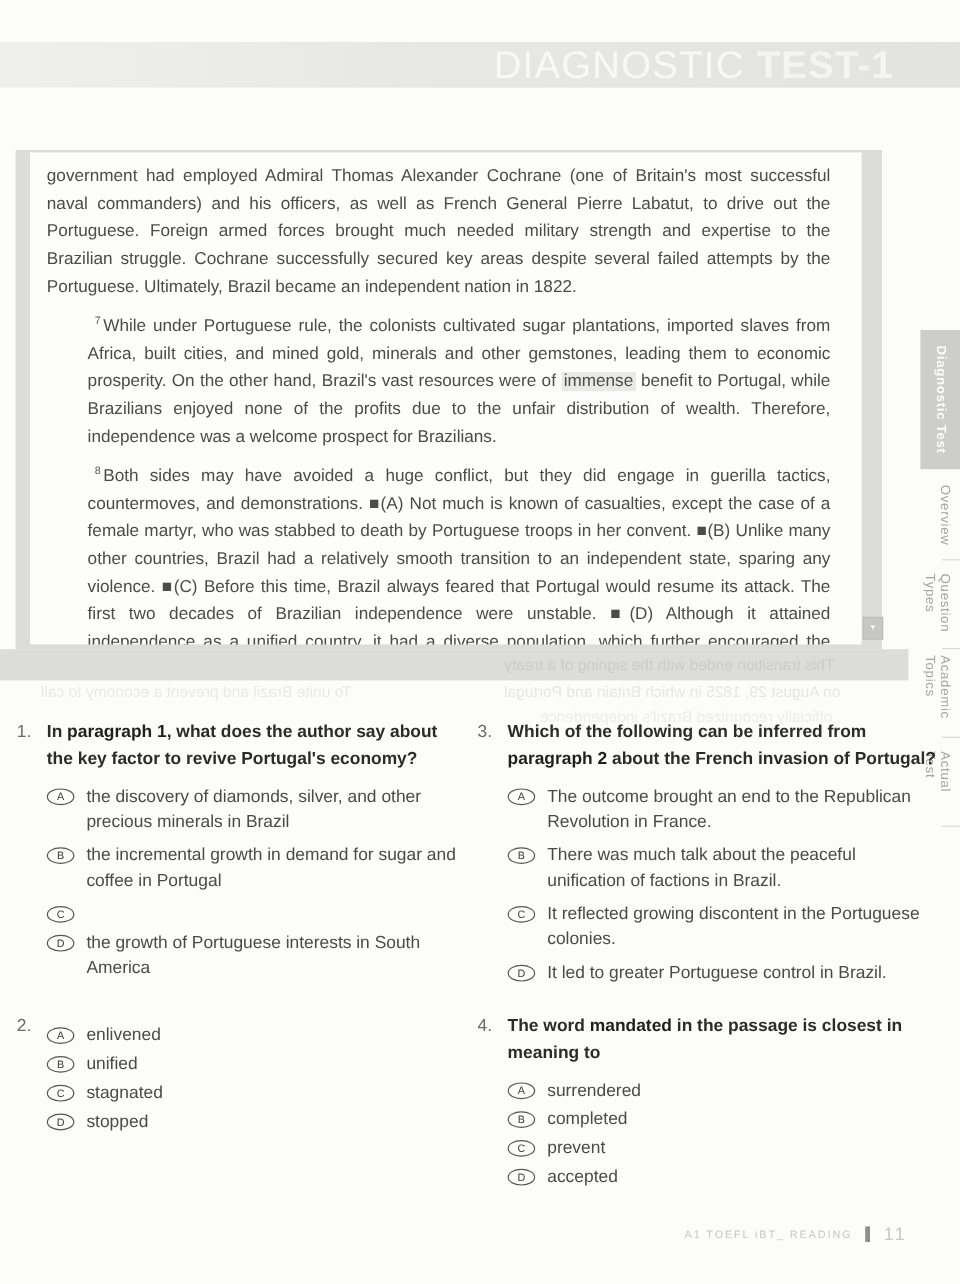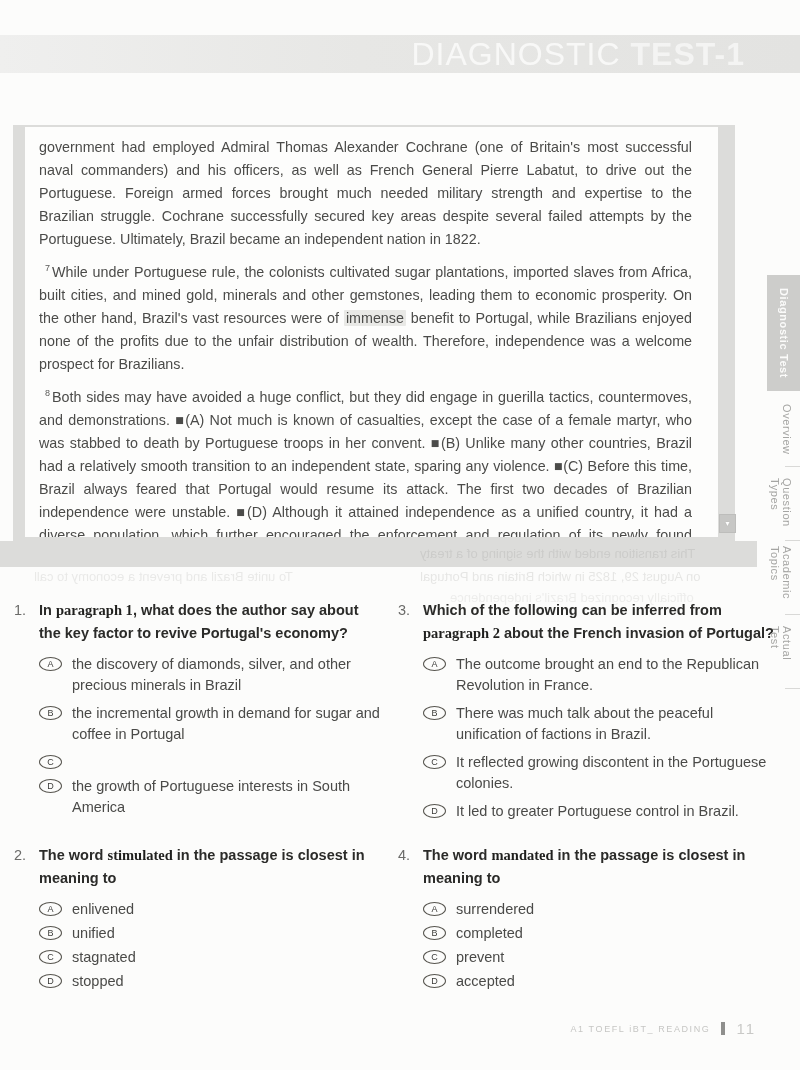--- a/index.html
+++ b/index.html
@@ -29,21 +29,21 @@
     position:absolute; left:13px; top:125px; width:722px; height:416px;
     background:#dcdcda;
   }
   .passage-inner {
     position:absolute; left:12px; top:2px; width:693px; height:410px;
     background:#fdfdfc; padding:9px 26px 0 14px; overflow:hidden;
   }
   .para {
     font-size:14.3px; line-height:23px; text-align:justify; color:#4b4b49;
   }
-  .para + .para { margin-top:10px; }
+  .para + .para { margin-top:10px;margin-left:34px; }
   .para.indent { text-indent:6px; }
   .para sup { font-size:9px; vertical-align:super; line-height:0; margin-right:2px; color:#5a5a58; }
   .hl { background:#e9e9e6; padding:0 2px; border-radius:1px; }
 
   .scroll-btn {
     position:absolute; left:719px; top:514px; width:17px; height:19px;
     background:#c7c7c5; border:1px solid #bdbdbb;
     display:flex; align-items:center; justify-content:center; cursor:pointer;
   }
   .scroll-btn .arrow { font-size:7px; color:#fdfdfc; text-shadow:0 0 1px #9a9a98; }
@@ -83,21 +83,21 @@
 
   
   .q { position:absolute; display:flex; gap:6px; }
   .q1 { left:14px;  top:599px; width:368px; }
   .q3 { left:398px; top:599px; width:382px; }
   .q2 { left:14px;  top:844px; width:362px; }
   .q4 { left:398px; top:844px; width:362px; }
   .qnum { flex:none; width:19px; font-size:14.5px; line-height:23px; color:#6b6b69; }
   .qbody { flex:1; }
   .stem { font-size:14.5px; line-height:23px; font-weight:700; color:#2b2b29; }
-  .stem .em { font-weight:700; color:#1f1f1d;font-family:Liberation Serif, serif; }
+  .stem .em { font-weight:700; color:#1f1f1d; }
   .opts { margin-top:9px; display:flex; flex-direction:column; gap:7px; }
   .opts.tight { gap:3px; }
   .opt { display:flex; gap:10px; font-size:14.5px; line-height:21px; color:#4a4a48; cursor:pointer; }
   .oval {
     flex:none; width:23px; height:14px; margin-top:3px;
     border:1.4px solid #57554f; border-radius:50%;
     display:flex; align-items:center; justify-content:center;
     font-size:9px; line-height:1; color:#3c3c3a;
   }
 
@@ -192,21 +192,20 @@
             <span class="oval">D</span>
             <span>It led to greater Portuguese control in Brazil.</span>
           </div>
       </div>
     </div>
   </div>
 
   <div class="q q2">
     <div class="qnum">2.</div>
     <div class="qbody">
-      <div class="stem"><span>The word </span><span class="em">stimulated</span><span> in the passage is closest in meaning to</span></div>
       <div class="opts tight">
         <div class="opt">
             <span class="oval">A</span>
             <span>enlivened</span>
           </div>
         <div class="opt">
             <span class="oval">B</span>
             <span>unified</span>
           </div>
         <div class="opt">

